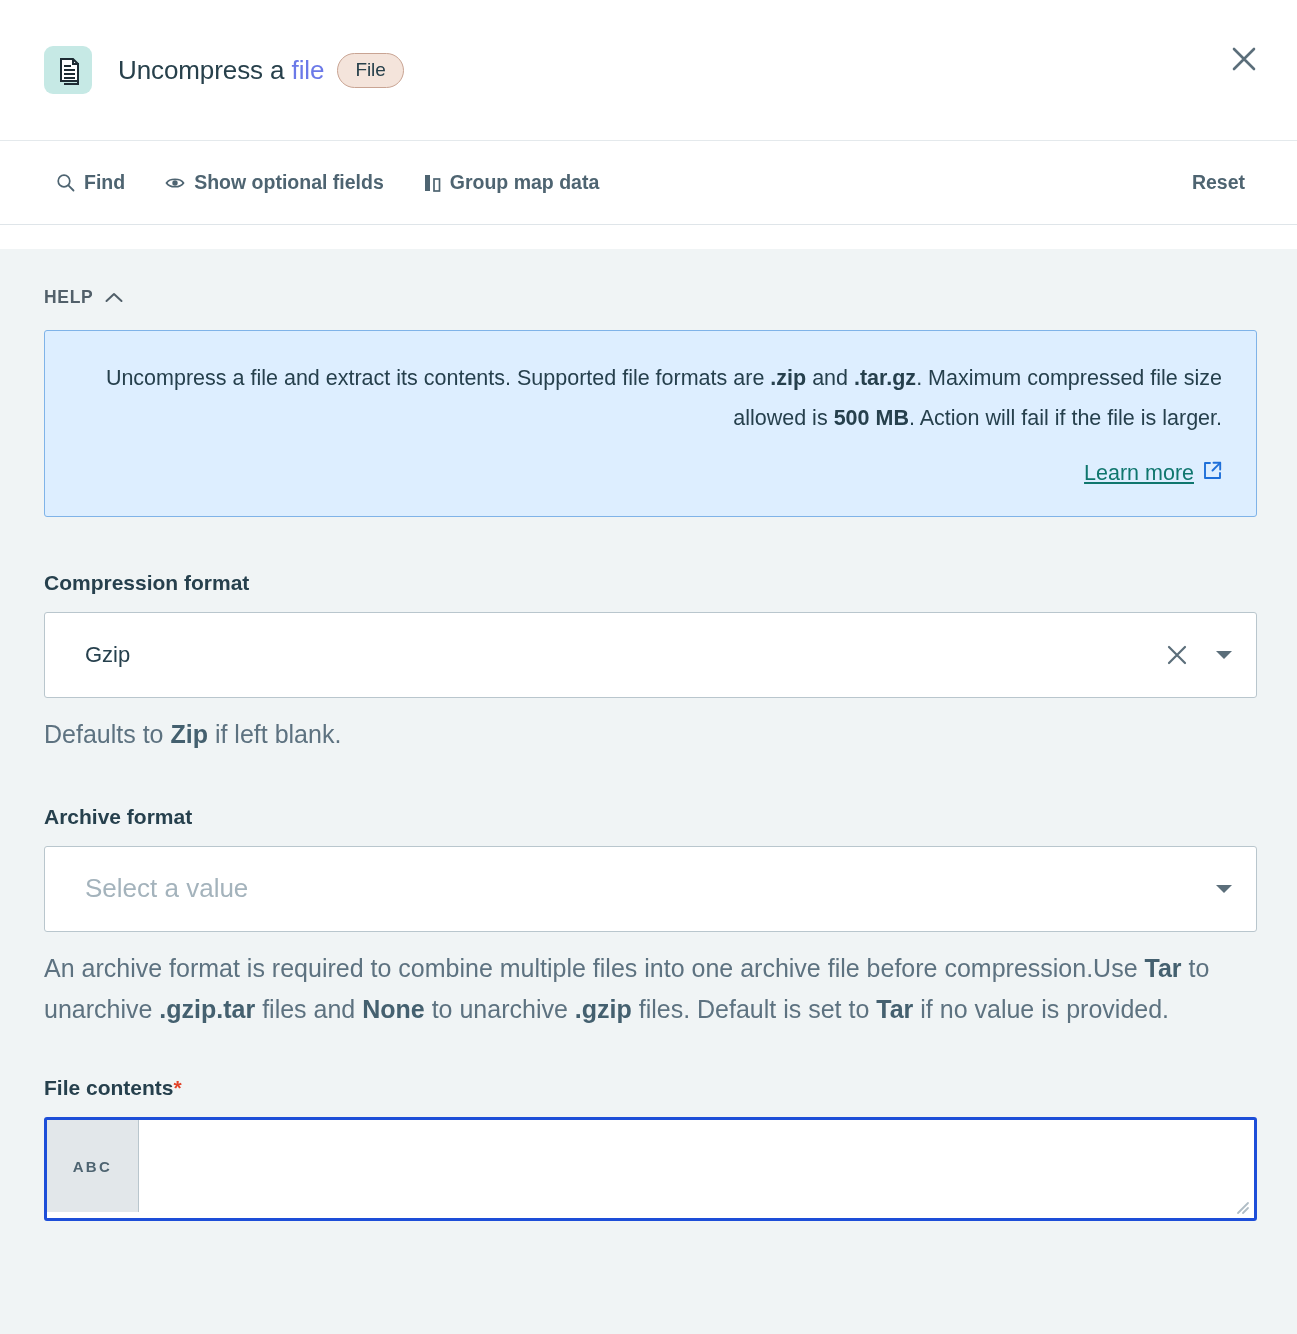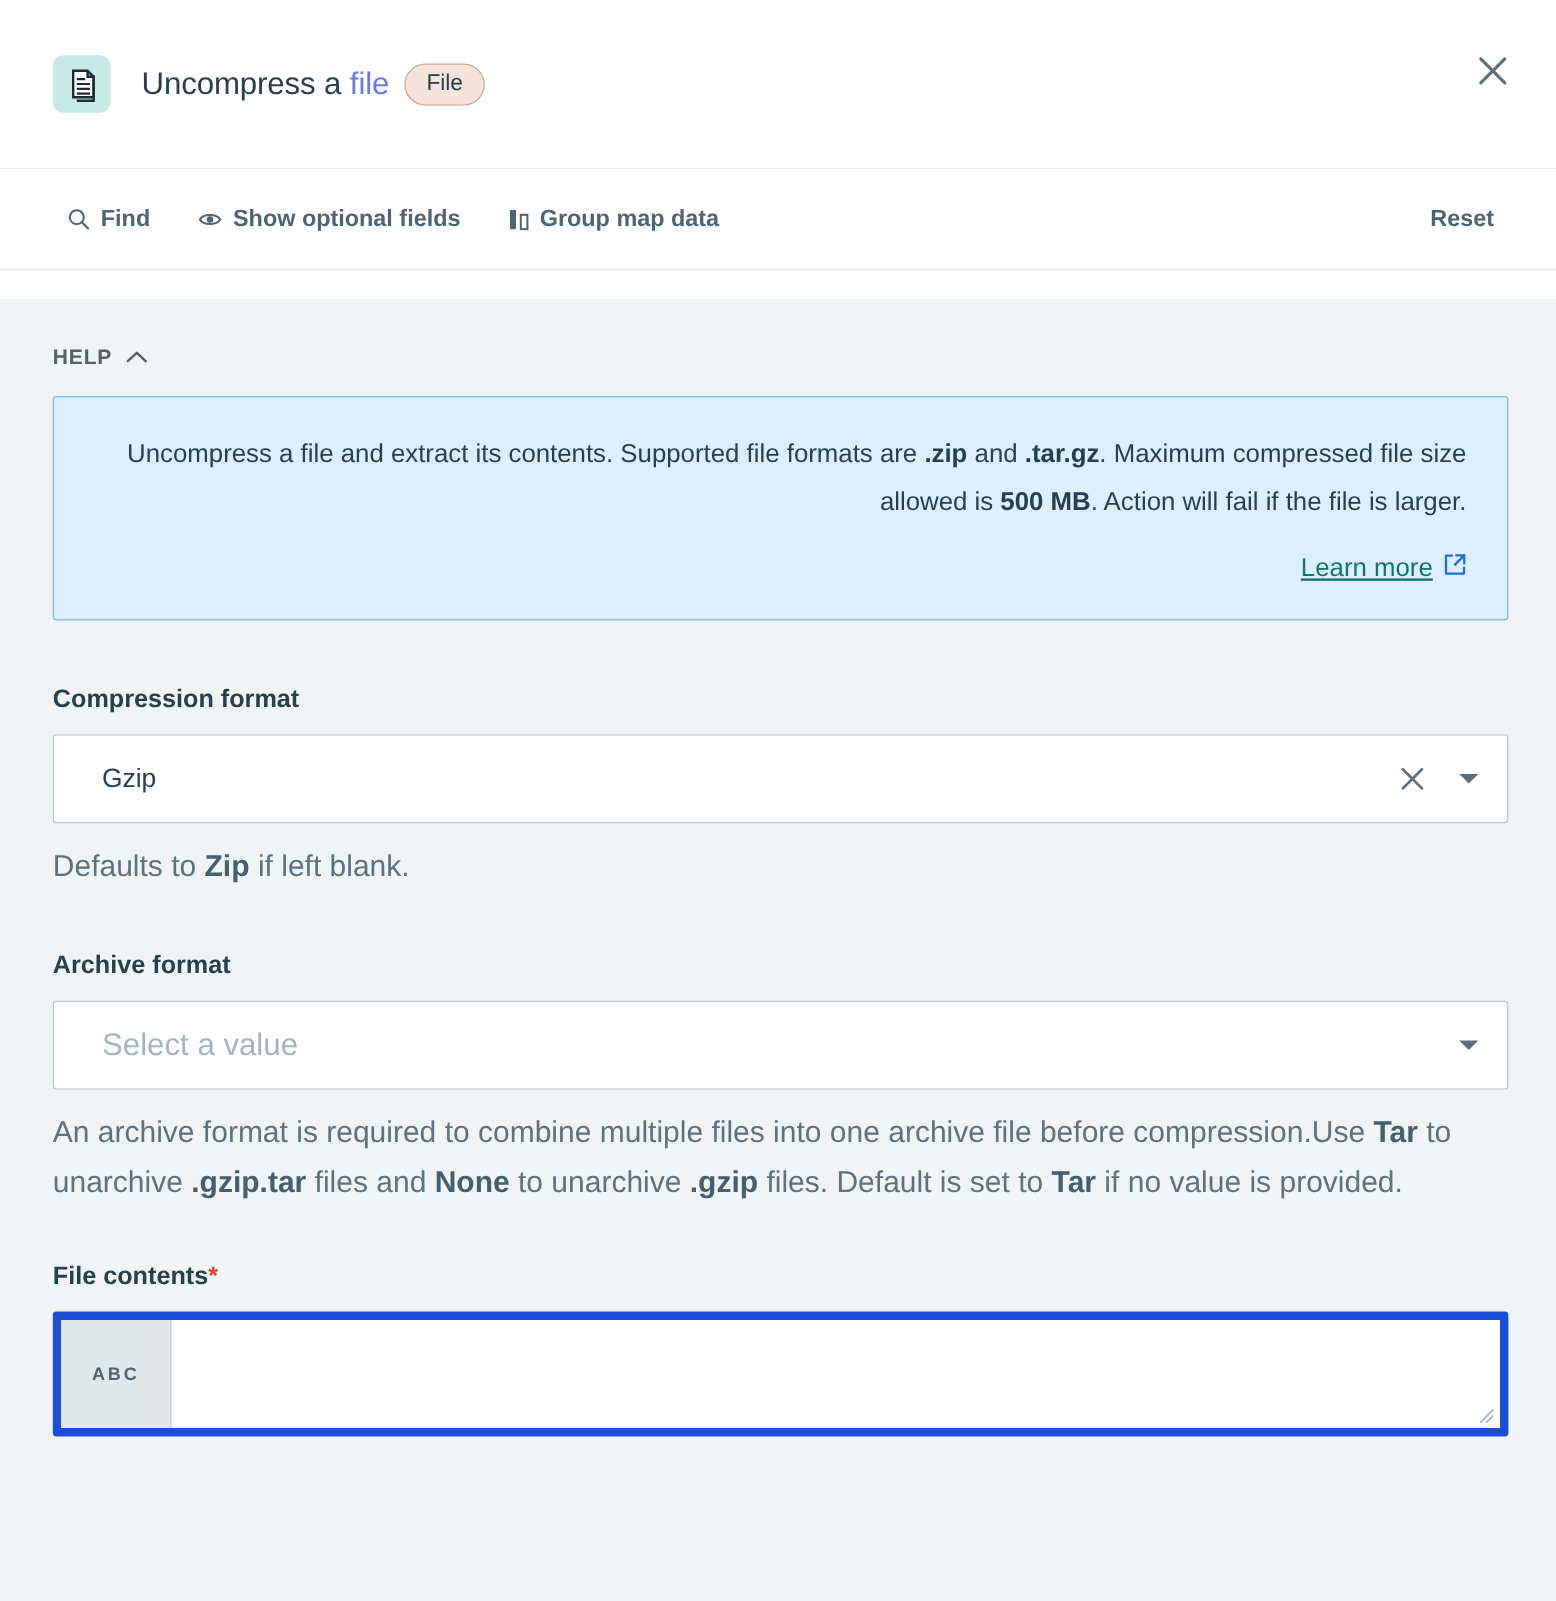--- a/index.html
+++ b/index.html
@@ -146,21 +146,21 @@
     font-size: 21px;
     font-weight: 700;
     color: #26404d;
     margin-bottom: 17px;
     display: block;
   }
   .req { color: #e2432a; font-weight: 700; }
 
   .combobox {
     position: relative;
-    height: 74px;
+    height: 86px;
     background: #ffffff;
     border: 1px solid #b9c6cd;
     border-radius: 3px;
     display: flex;
     align-items: center;
     padding: 0 22px 0 40px;
     cursor: pointer;
   }
   .combobox .value { font-size: 22px; color: #26404d; }
   .combobox .placeholder { font-size: 26px; color: #a4b3bc; }
@@ -182,24 +182,25 @@
     margin: 16px 0 0;
   }
   .hint b { font-weight: 700; color: #44606f; }
 
   .gap-lg { height: 50px; }
   .gap-md { height: 46px; }
 
   .textfield {
     display: flex;
     height: 104px;
-    border: 7px solid #1d4ed8;
+    border: 3px solid #1d4ed8;
     border-radius: 3px;
     background: #ffffff;
     overflow: hidden;
+    flex-direction: column;
   }
   .type-chip {
     width: 92px;
     flex: 0 0 92px;
     background: #e2e7ea;
     border-right: 1px solid #b9c6cd;
     display: flex;
     align-items: center;
     justify-content: center;
     font-size: 15px;

